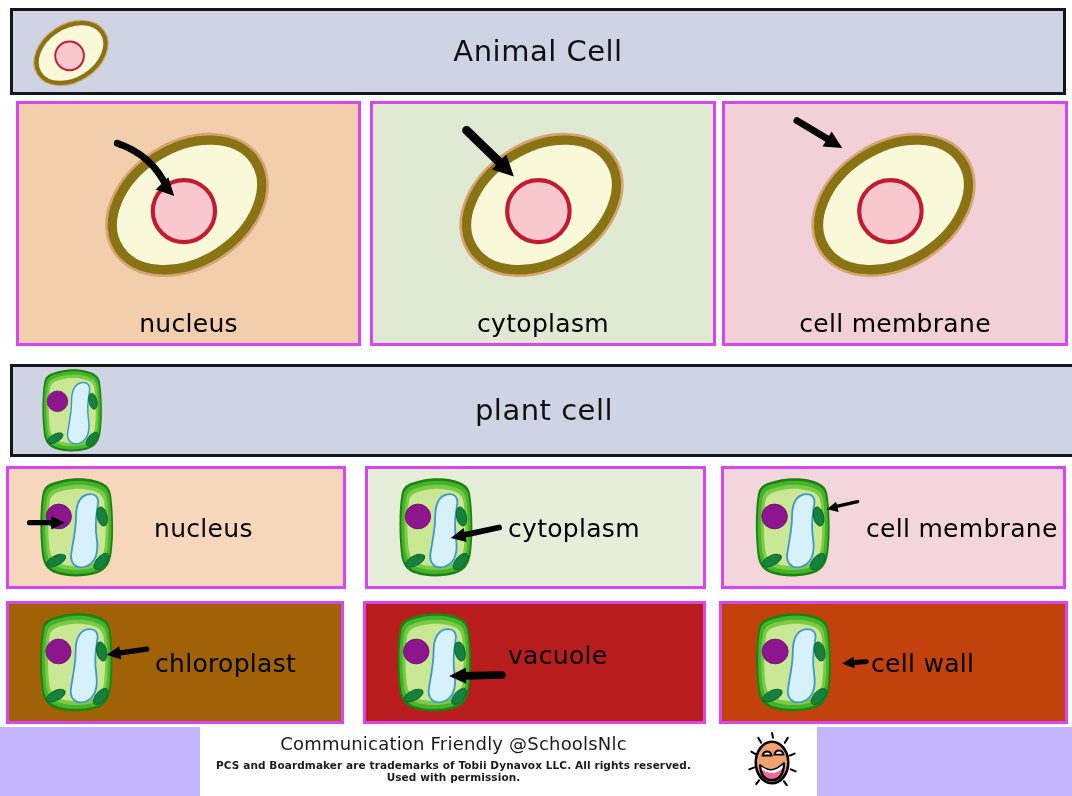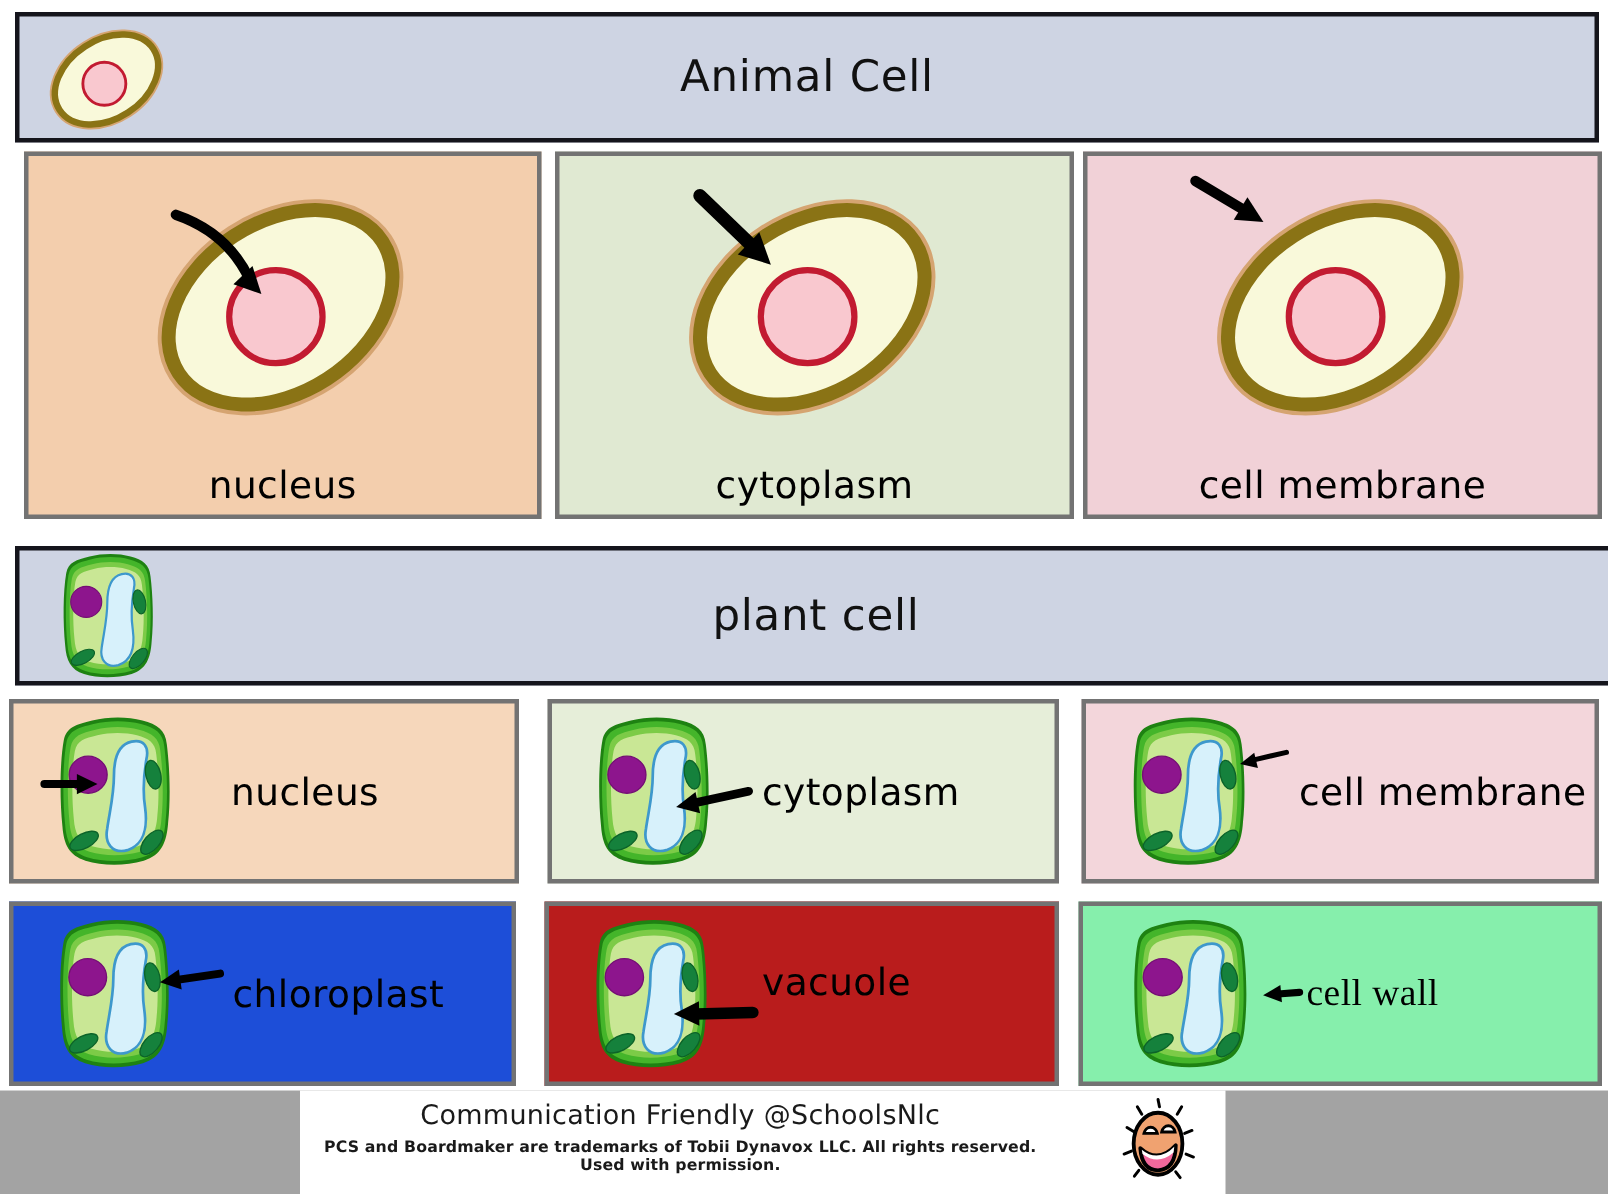--- a/index.html
+++ b/index.html
@@ -2,43 +2,43 @@
 <html><head>
 <meta charset="utf-8">
 <style>
   html,body{margin:0;padding:0;background:#fff;}
   .page{position:relative;width:1072px;height:796px;background:#fff;overflow:hidden;
         font-family:"DejaVu Sans","Liberation Sans",sans-serif;color:#111;padding-left:48px;}
   .abs{position:absolute;box-sizing:border-box;}
   .bar{background:#ced4e3;border:3px solid #15151c;}
   .bar-title{position:absolute;left:0;right:0;top:50%;transform:translateY(-53%);
              text-align:center;font-size:29px;letter-spacing:.5px;color:#111;}
-  .card{border:3px solid #737373;}
+  .card{border:3px solid #d946ef;}
   .card svg{position:absolute;left:0;top:0;width:100%;height:100%;}
   .label-bottom{position:absolute;left:0;right:0;bottom:5px;text-align:center;
                 font-size:25px;letter-spacing:.3px;color:#000;}
   .label-side{position:absolute;top:50%;transform:translateY(-50%);
               font-size:25px;letter-spacing:.3px;color:#000;white-space:nowrap;}
   
   .bg-ac0{background:#f3cead;} .bg-ac1{background:#e0e9d2;} .bg-ac2{background:#f1d1d7;}
   .bg-pc0{background:#f6d7bb;} .bg-pc1{background:#e6eed9;} .bg-pc2{background:#f3d6db;}
-  .bg-pc3{background:#1d4ed8;} .bg-pc4{background:#b91c1c;} .bg-pc5{background:#86efac;font-family:Liberation Serif, serif;}
+  .bg-pc3{background:#a16207;} .bg-pc4{background:#b91c1c;} .bg-pc5{background:#c2410c;}
   
   #header-animal{left:10px;top:8px;width:1056px;height:87px;}
   #card-a0{left:16px;top:101px;width:345px;height:245px;}
   #card-a1{left:370px;top:101px;width:346px;height:245px;}
   #card-a2{left:722px;top:101px;width:346px;height:245px;}
   #header-plant{left:10px;top:364px;width:1068px;height:93px;}
   #card-p0{left:6px;top:466px;width:340px;height:123px;}
   #card-p1{left:365px;top:466px;width:341px;height:123px;}
   #card-p2{left:721px;top:466px;width:345px;height:123px;}
   #card-p3{left:6px;top:601px;width:338px;height:123px;}
   #card-p4{left:363px;top:601px;width:343px;height:123px;}
   #card-p5{left:719px;top:601px;width:349px;height:123px;}
-  .footer{left:0;top:727px;width:1072px;height:69px;background:#a3a3a3;}
+  .footer{left:0;top:727px;width:1072px;height:69px;background:#c4b5fd;}
   .footer-panel{position:absolute;left:200px;top:0;width:617px;height:69px;background:#fff;}
   .credit-wrap{position:absolute;left:0;right:110px;top:6px;text-align:center;color:#1a1a1a;}
   .credit-line1{font-size:18px;letter-spacing:.2px;}
   .credit-line2{font-size:10.5px;margin-top:5px;letter-spacing:.1px;font-weight:bold;}
   .smiley{position:absolute;right:14px;top:3px;width:60px;height:63px;}
   .hdr-icon{position:absolute;}
 </style>
 </head>
 <body>
 

